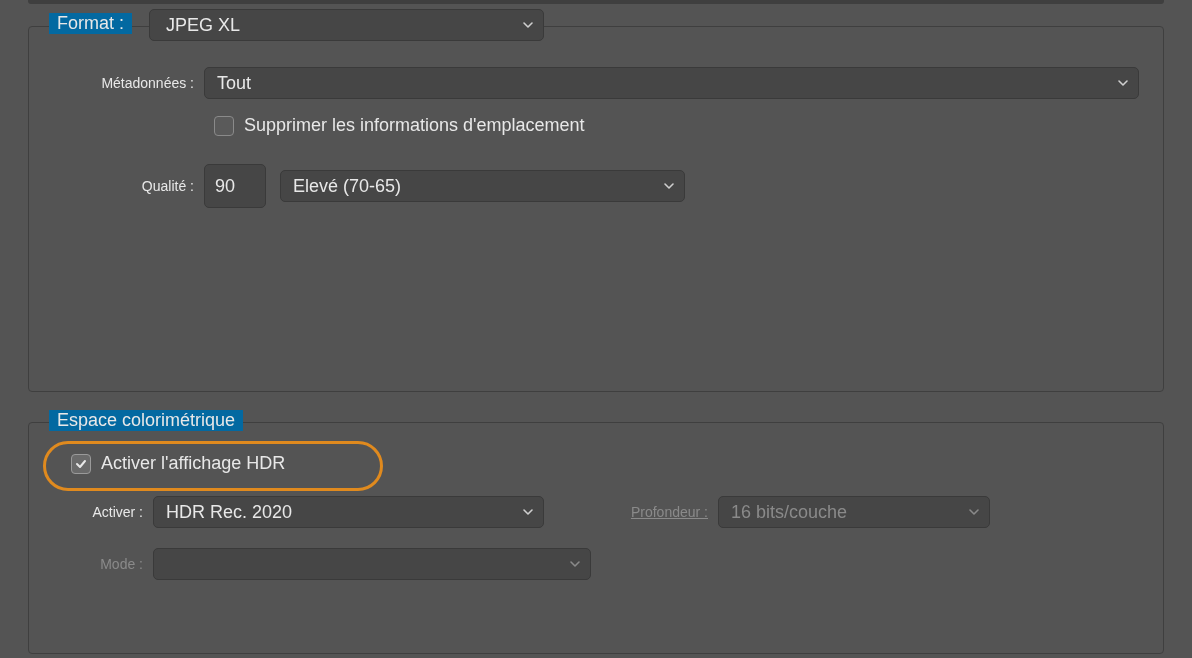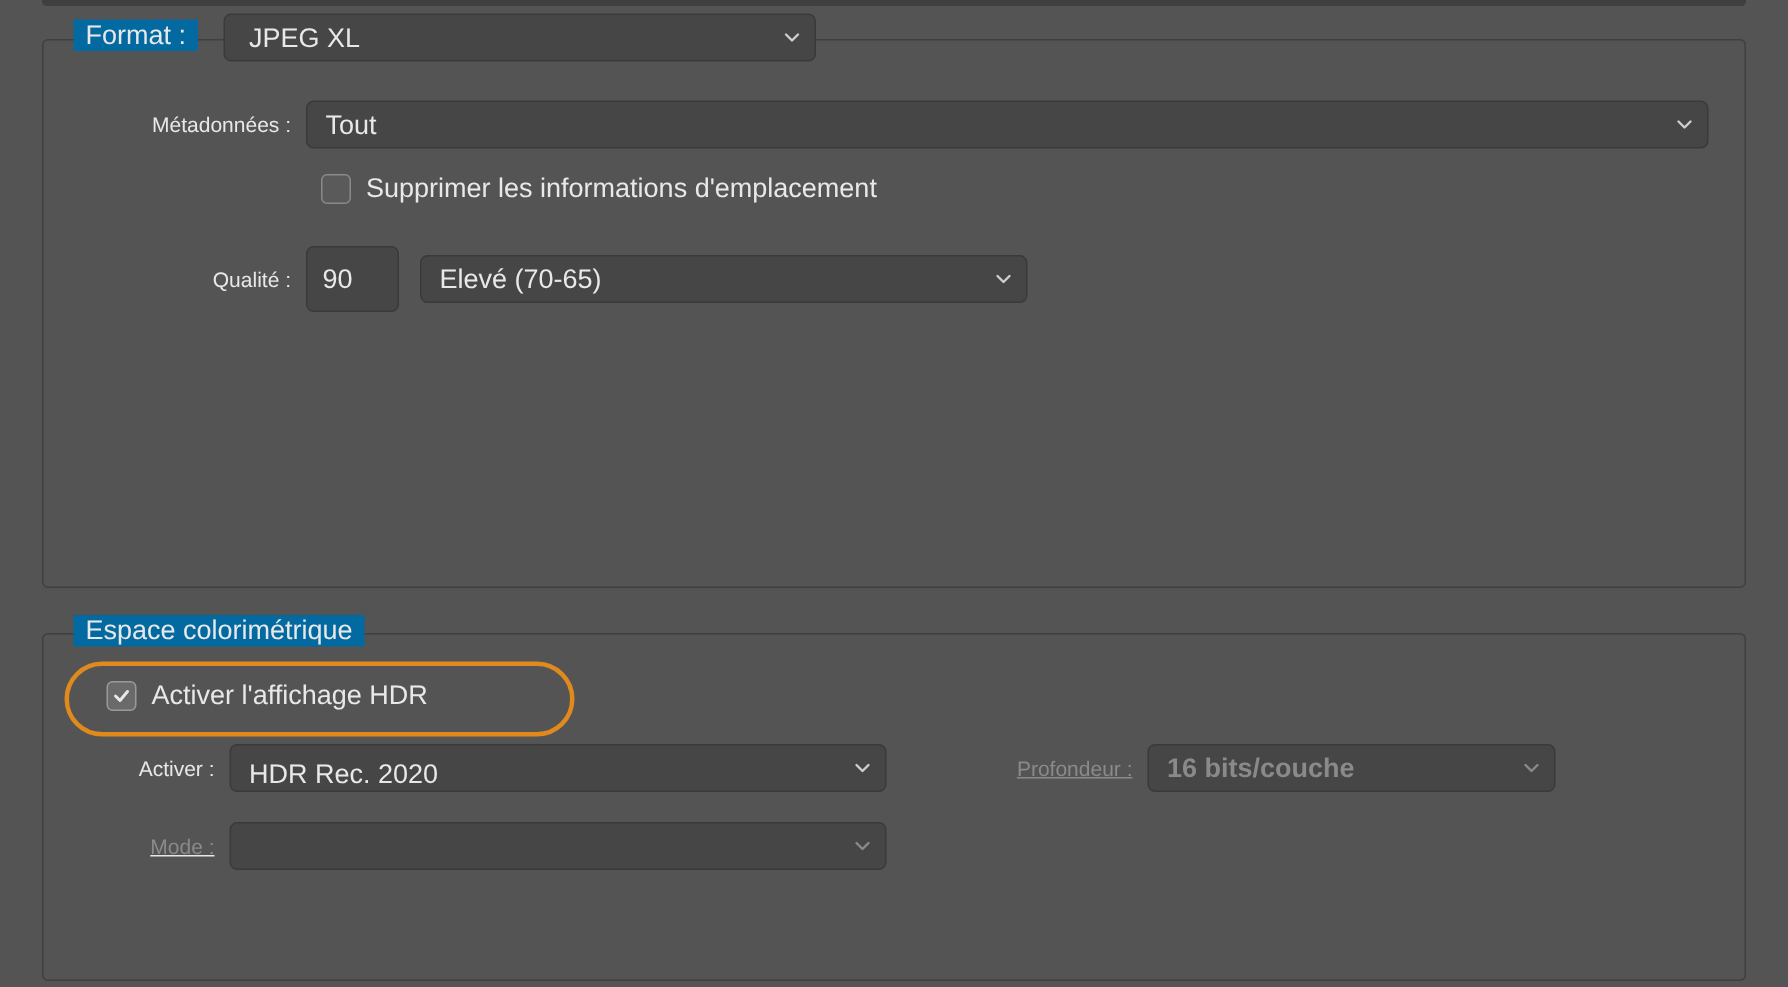--- a/index.html
+++ b/index.html
@@ -119,25 +119,25 @@
 
   .qual-row { margin-left: 10px; margin-top: 28px; }
   .qual-row .label { width: 145px; }
   .qual-row .input { width: 62px; margin-right: 14px; }
   .qual-row .select { width: 405px; }
 
   .hdr-row { margin-left: 22px; margin-top: 6px; }
 
   .espace-row { margin-left: 8px; margin-top: 22px; }
   .espace-row .label { width: 96px; }
-  .espace-row .select.first { width: 438px; margin-right: 24px; align-items: flex-end; }
+  .espace-row .select.first { width: 391px; margin-right: 24px; }
   .espace-row .label2 { width: 150px; text-align: right; padding-right: 10px; text-decoration: underline; }
-  .espace-row .select.second { width: 272px; font-weight: bold; }
-
-  .mode-row { margin-left: 8px; margin-top: 20px; text-decoration: underline; }
+  .espace-row .select.second { width: 272px; }
+
+  .mode-row { margin-left: 8px; margin-top: 20px; }
   .mode-row .label { width: 96px; }
   .mode-row .select { width: 438px; }
 
   .top-rule {
     height: 4px;
     background: #3f3f3f;
     margin: 0 28px;
     border-radius: 0 0 3px 3px;
   }
 

